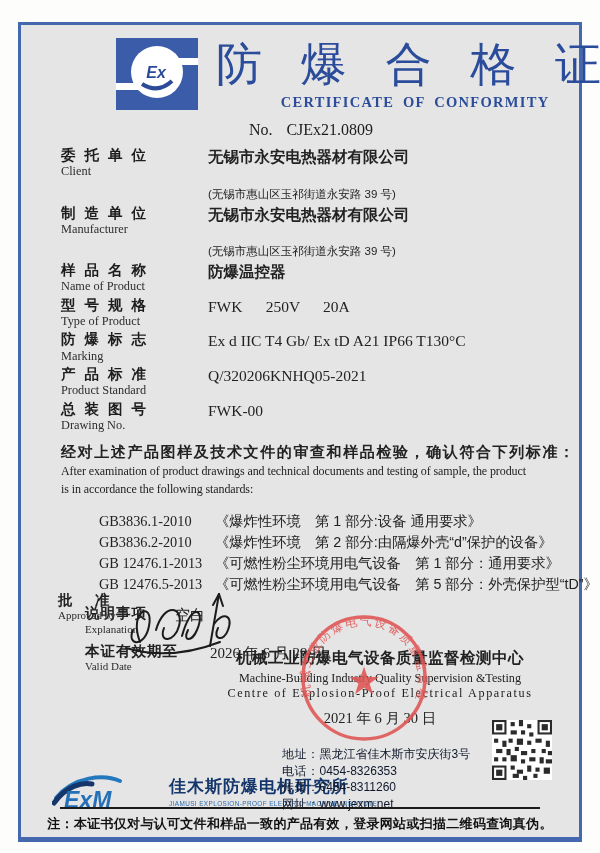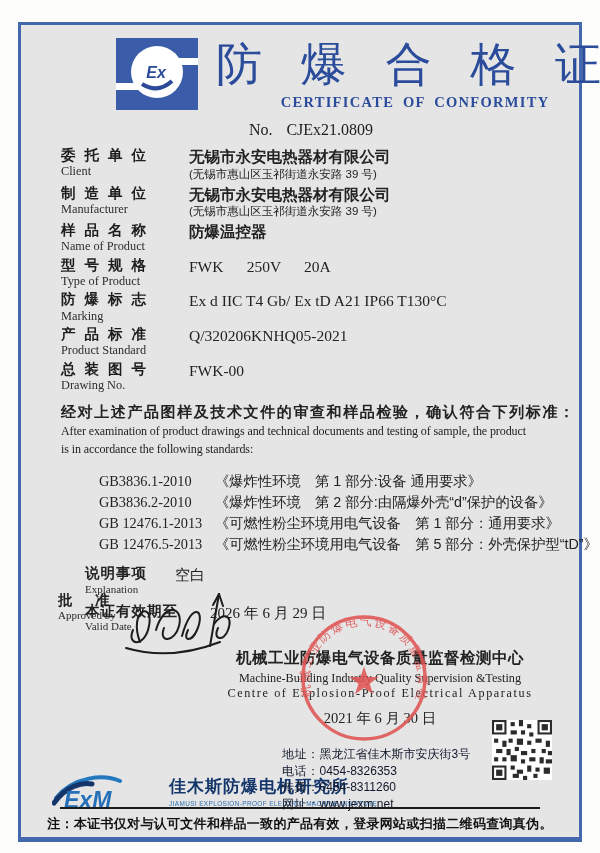--- a/index.html
+++ b/index.html
@@ -26,29 +26,29 @@
     font-size:14.5px;font-weight:700;color:#2a4c9b;letter-spacing:1.3px;
     font-family:"Liberation Serif","DejaVu Serif",serif;margin-top:3px;word-spacing:4px;
   }
   .cert-no{
     text-align:center;margin-left:22px;margin-top:7px;font-size:16px;color:#1c1c1c;
     font-family:"Liberation Serif","DejaVu Serif",serif;
   }
   .cert-no .num{margin-left:14px;}
   
   .fields{margin:8px 0 0 40px;}
-  .frow{display:flex;margin-bottom:3px;}
+  .frow{display:flex;margin-bottom:3px;gap:19px;}
   .flabel{width:128px;flex:0 0 auto;}
   .flabel-cn{font-size:14.5px;font-weight:700;color:#1d1d1d;letter-spacing:2.5px;line-height:1.18;white-space:nowrap;}
   .flabel-en{font-size:12.3px;color:#2d2d2d;font-family:"Liberation Serif","DejaVu Serif",serif;line-height:1.18;}
   .fvalue{padding-top:1px;}
   .fvalue-main{font-size:15.5px;white-space:pre-wrap;line-height:1.2;}
   .frow:nth-child(-n+3) .fvalue-main{font-weight:700;}
   .frow:nth-child(n+4) .fvalue-main{font-family:"Liberation Serif","DejaVu Serif",serif;}
-  .fvalue-sub{font-size:11.5px;margin-top:0;color:#1e1e1e;}
+  .fvalue-sub{font-size:11.5px;margin-top:20px;color:#1e1e1e;}
   .fvalue-sub:empty{display:none;}
   
   .statement{margin:11px 6px 0 40px;}
   .statement-cn{font-size:15px;font-weight:700;letter-spacing:1.6px;white-space:nowrap;}
   .statement-en{font-size:12px;font-family:"Liberation Serif","DejaVu Serif",serif;line-height:1.3;margin-top:2px;white-space:nowrap;letter-spacing:-0.1px;}
   
   .standards{margin:14px 0 0 78px;}
   .std{font-size:14.3px;line-height:21px;white-space:nowrap;}
   .std-code{font-family:"Liberation Serif","DejaVu Serif",serif;display:inline-block;min-width:116px;}
   

